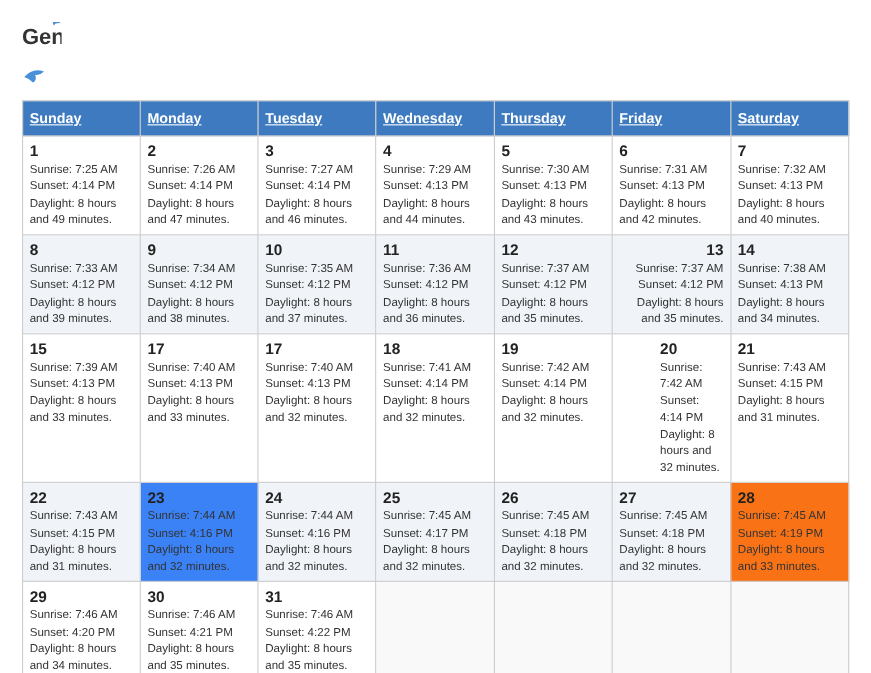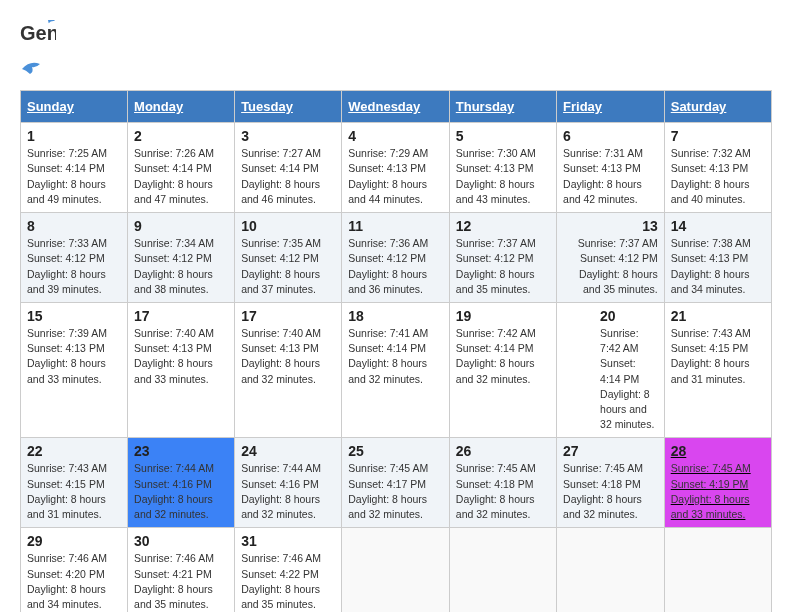--- a/index.html
+++ b/index.html
@@ -230,21 +230,21 @@
           <div class="day-info">Sunrise: 7:45 AM<br>Sunset: 4:17 PM<br>Daylight: 8 hours and 32 minutes.</div>
         </td>
         <td style="background-color: rgb(240, 244, 248);">
           <span class="day-number">26</span>
           <div class="day-info">Sunrise: 7:45 AM<br>Sunset: 4:18 PM<br>Daylight: 8 hours and 32 minutes.</div>
         </td>
         <td style="background-color: rgb(240, 244, 248);">
           <span class="day-number">27</span>
           <div class="day-info">Sunrise: 7:45 AM<br>Sunset: 4:18 PM<br>Daylight: 8 hours and 32 minutes.</div>
         </td>
-        <td style="background-color: #d946ef; text-decoration: underline;">
+        <td style="background-color: #f97316;">
           <span class="day-number">28</span>
           <div class="day-info">Sunrise: 7:45 AM<br>Sunset: 4:19 PM<br>Daylight: 8 hours and 33 minutes.</div>
         </td>
       </tr>
       <tr>
         <td style="background-color: rgb(255, 255, 255);">
           <span class="day-number">29</span>
           <div class="day-info">Sunrise: 7:46 AM<br>Sunset: 4:20 PM<br>Daylight: 8 hours and 34 minutes.</div>
         </td>
         <td style="background-color: rgb(255, 255, 255);">

